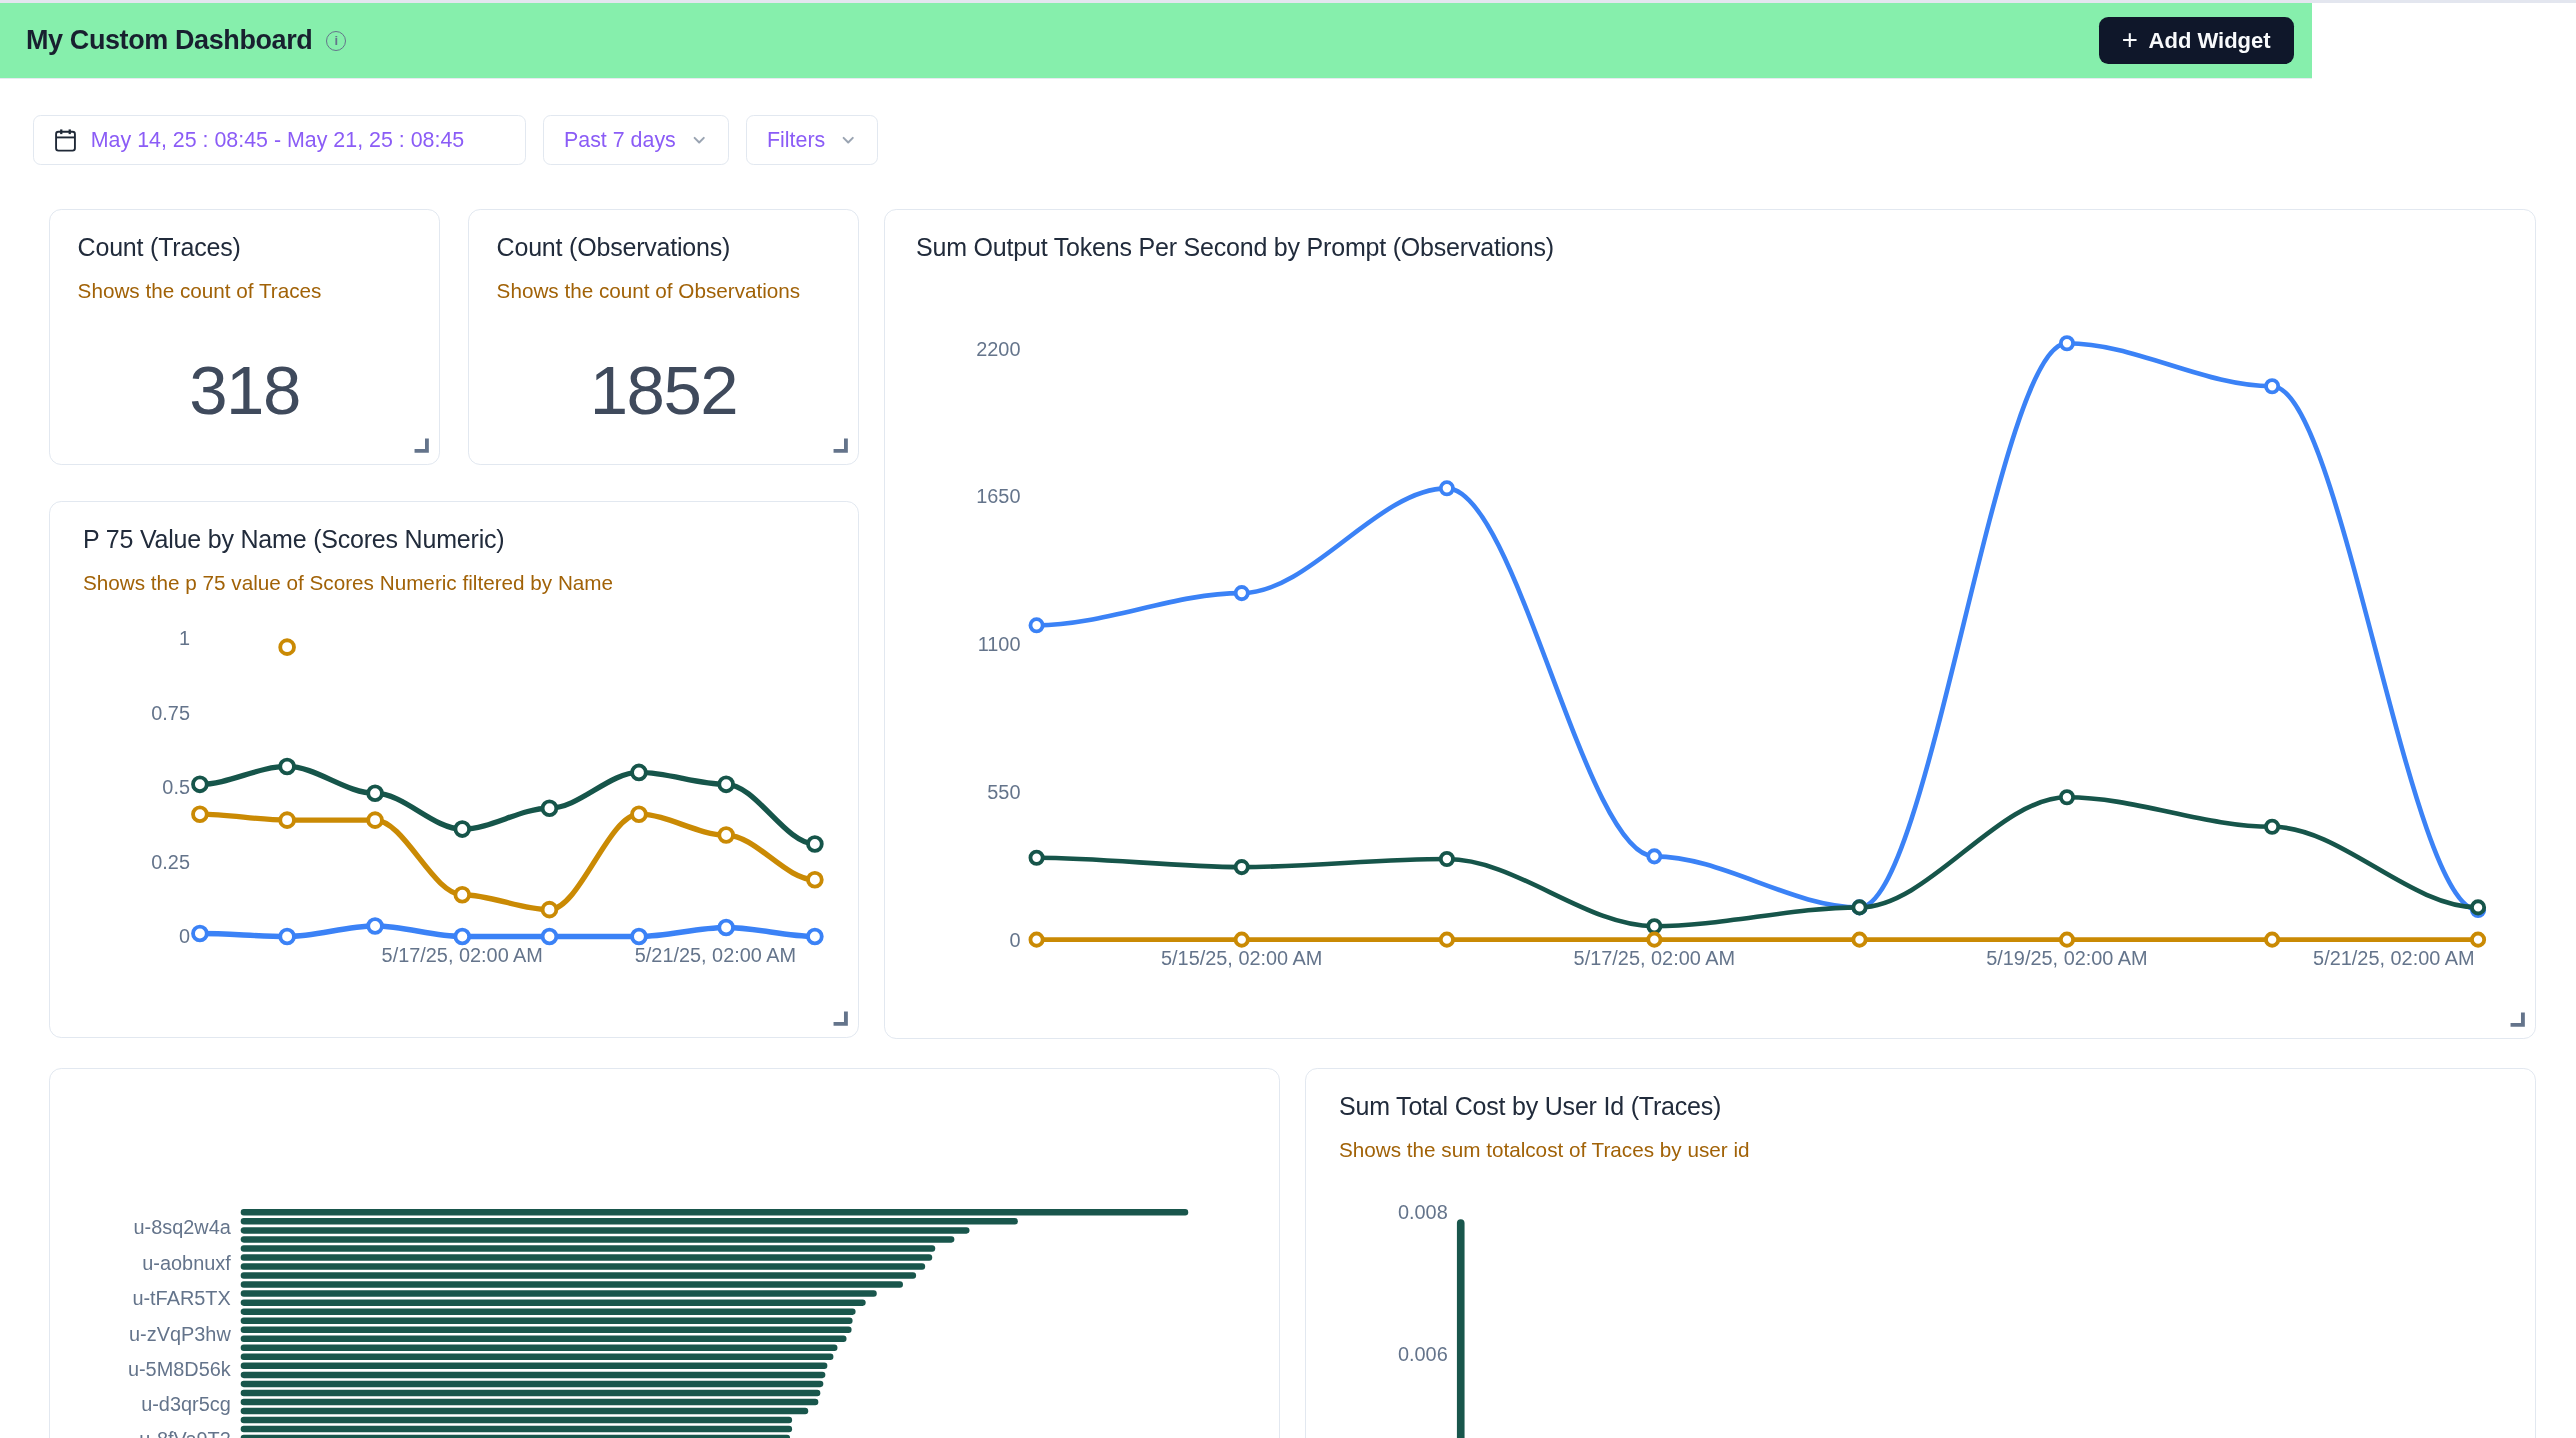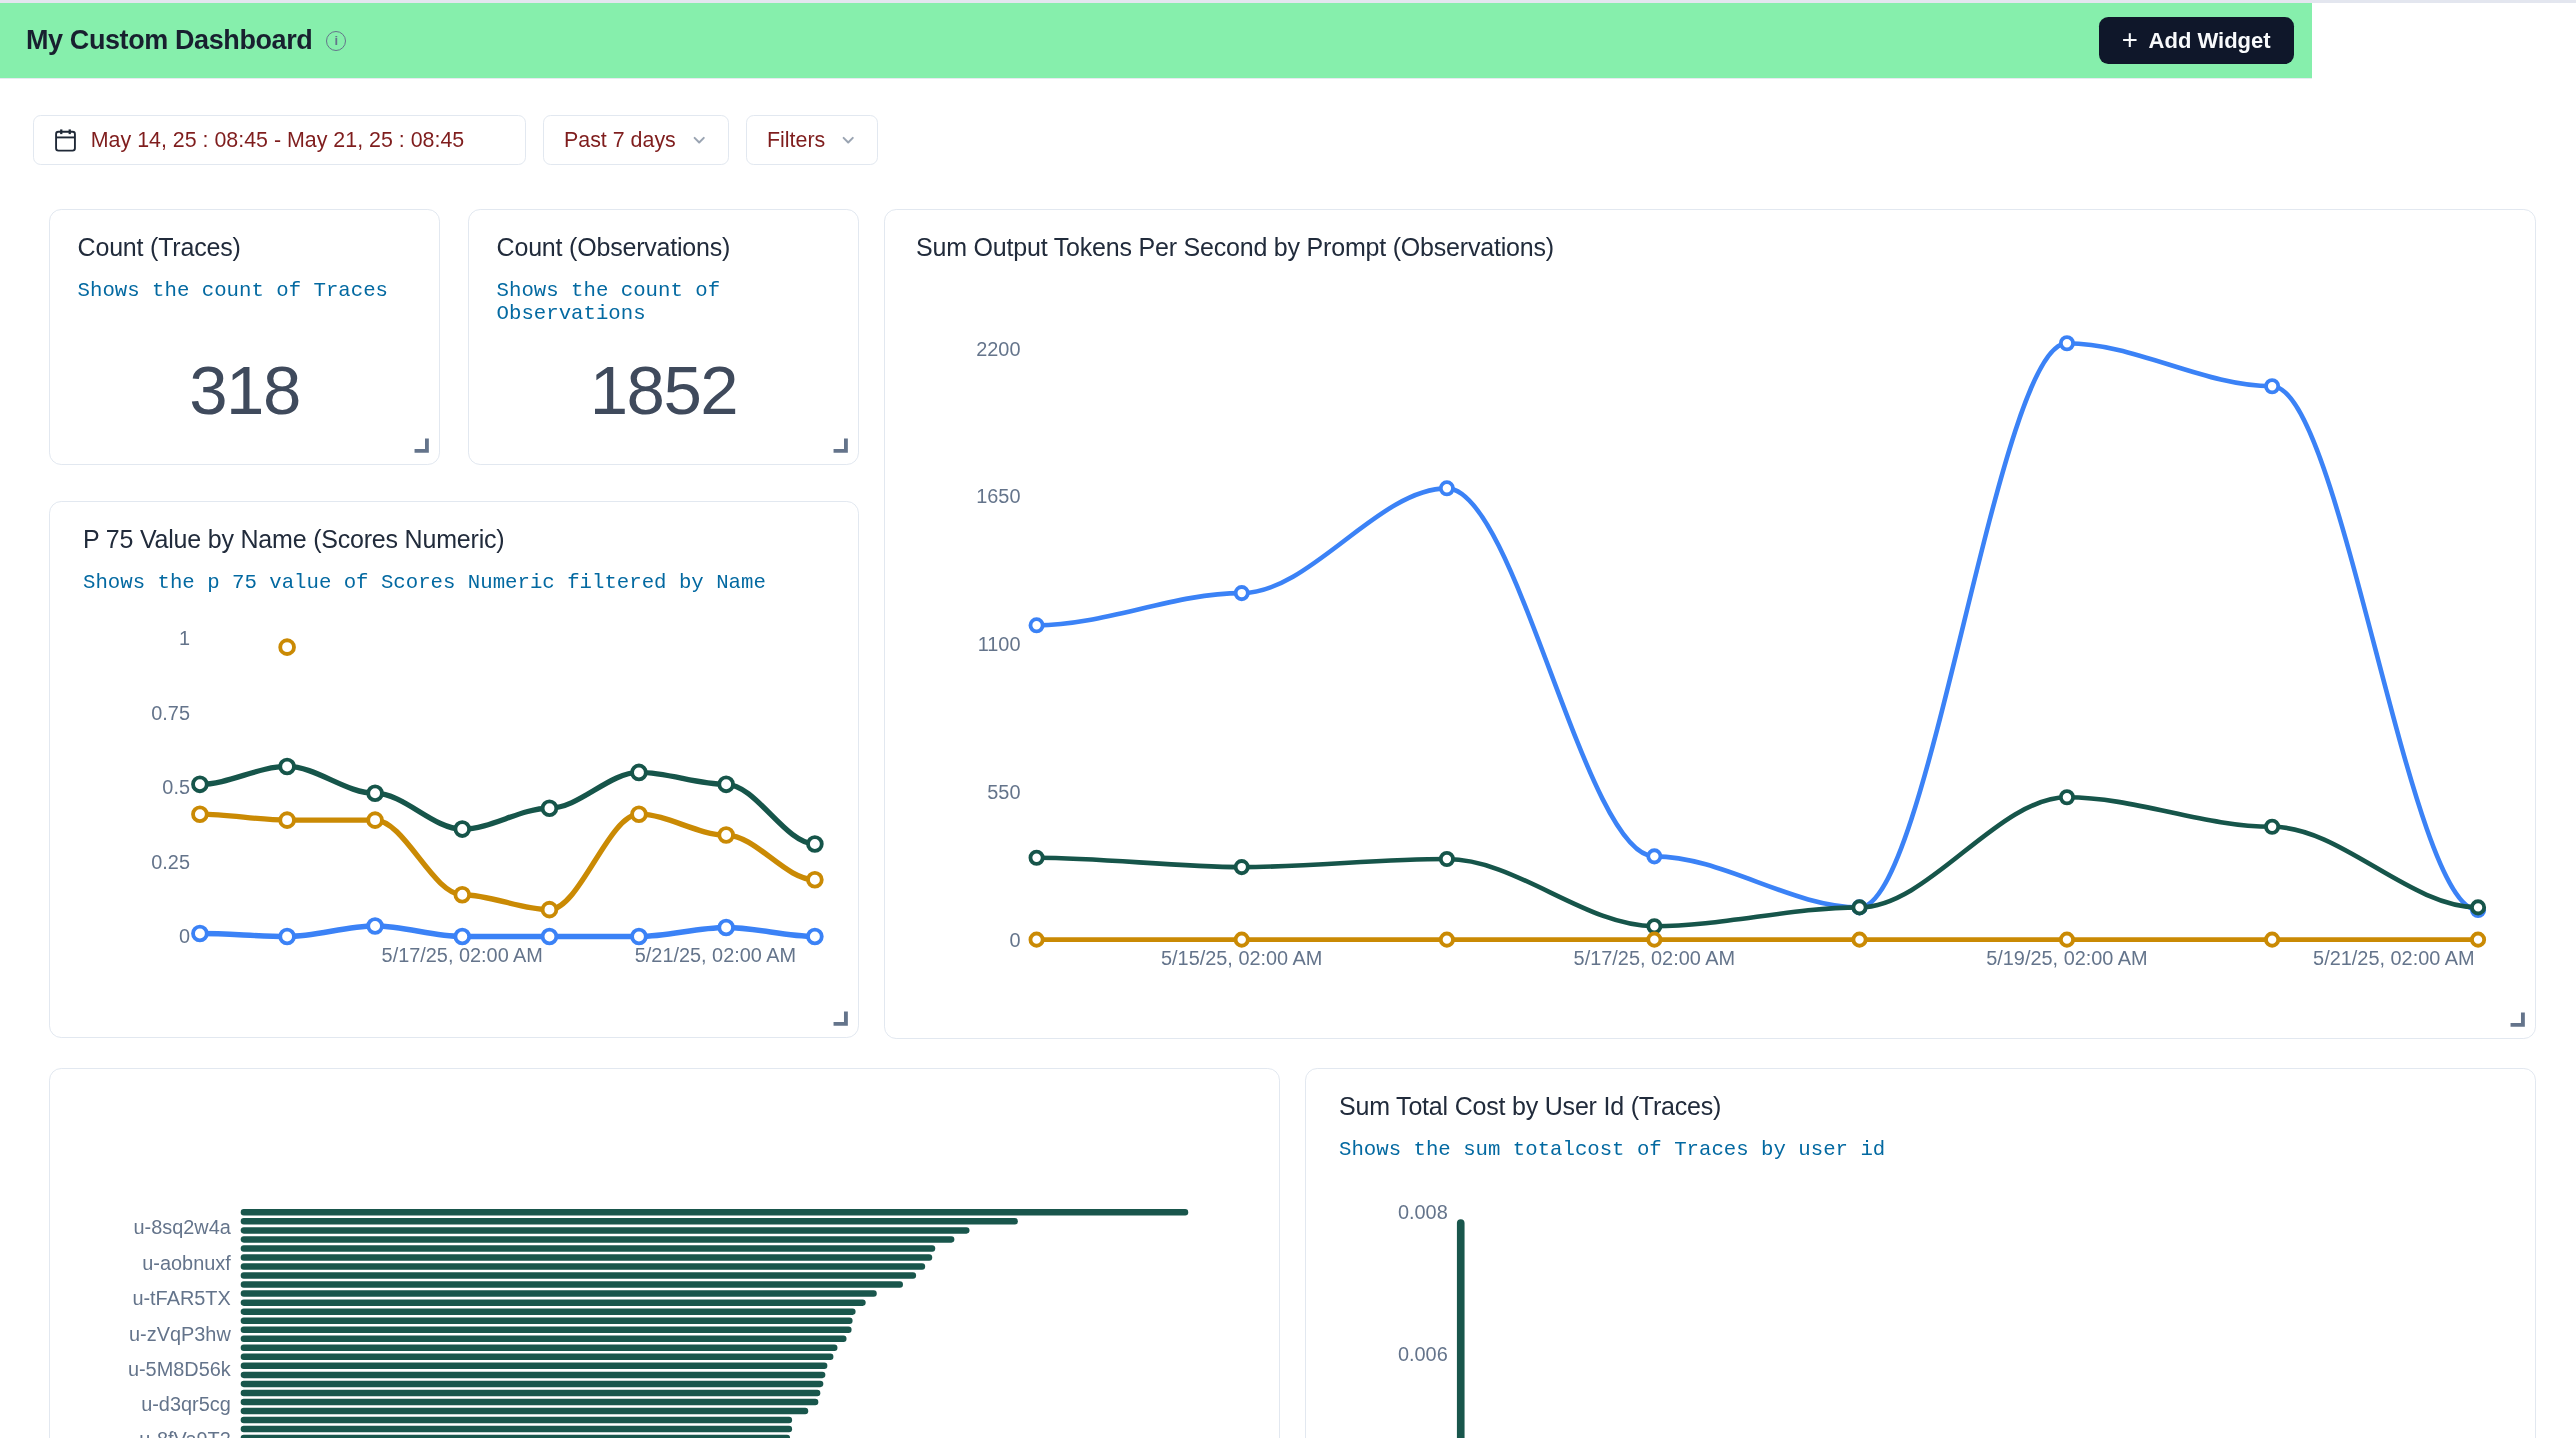--- a/index.html
+++ b/index.html
@@ -11,26 +11,26 @@
   .page-title { font-size:27px; font-weight:700; color:#18202f; letter-spacing:-0.4px; }
   .info-icon { margin-left:13.8px; width:20px; height:20px; border:1.9px solid #64748b; border-radius:50%;
     display:flex; align-items:center; justify-content:center; color:#64748b; font-size:13px; font-weight:700; }
   .spacer { flex:1; }
   .btn-dark { background:#0f172a; color:#f8fafc; border:none; border-radius:9.2px; height:47px;
     padding:0 23px; font-size:22px; font-weight:600; display:flex; align-items:center; gap:10.7px;
     font-family:inherit; cursor:pointer; }
   .btn-dark .plus { font-size:27.6px; font-weight:400; line-height:1; margin-top:-2.3px; }
   .toolbar { position:absolute; left:33px; top:115px; display:flex; gap:17px; }
   .chip { height:50px; background:#fff; border:1.5px solid #e2e8f0; border-radius:7.7px;
-    display:flex; align-items:center; padding:0 20px; font-size:21.4px; color:#7f1d1d; gap:13.8px; }
+    display:flex; align-items:center; padding:0 20px; font-size:21.4px; color:#8b5cf6; gap:13.8px; }
   .chip .chev { color:#9aa4b2; }
   .card { position:absolute; background:#fff; border:1.5px solid #e2e8f0; border-radius:12.2px; overflow:hidden; }
   .card-head { padding:23px 0 0 27.6px; }
   .card-title { font-size:25px; font-weight:400; color:#212b3b; letter-spacing:-0.2px; }
-  .card-sub { font-size:20.7px; color:#0369a1; margin-top:17px;font-family:Liberation Mono, monospace; }
+  .card-sub { font-size:20.7px; color:#a16207; margin-top:17px; }
   .metric-wrap { position:absolute; left:0; right:0; top:107px; bottom:0; display:flex;
     align-items:center; justify-content:center; }
   .metric-value { font-size:69px; font-weight:400; color:#3f4a5c; letter-spacing:-1.5px; }
   .resize-handle { position:absolute; right:9.2px; bottom:10px; width:17px; height:17px; }
   .chart-svg { position:absolute; left:0; top:0; }
   svg text { font-family:"Liberation Sans", sans-serif; }
 </style>
 </head>
 <body>
 

